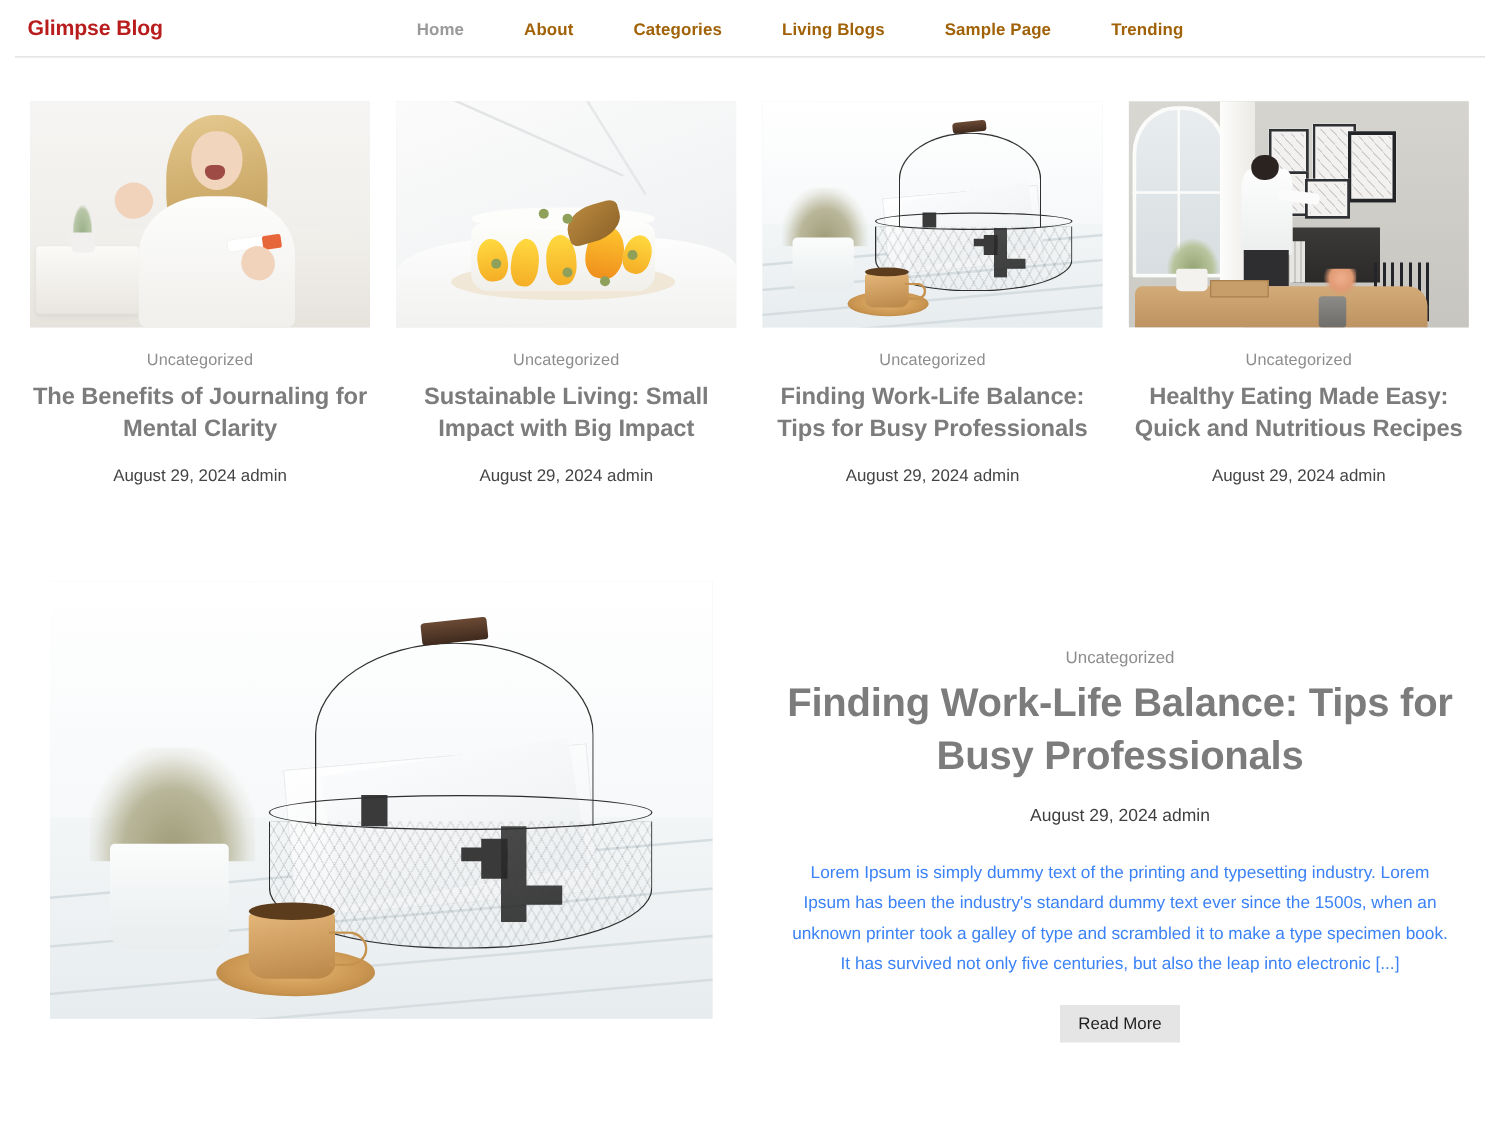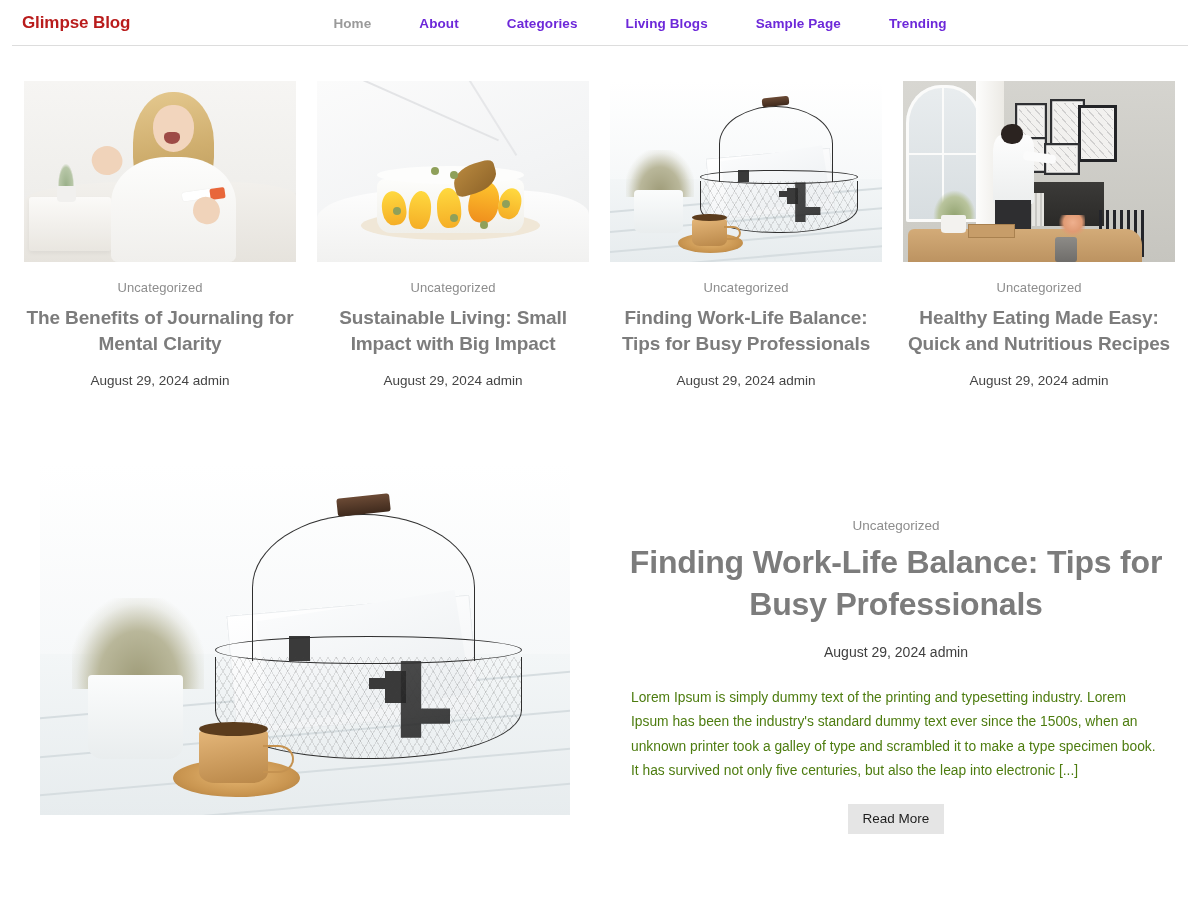--- a/index.html
+++ b/index.html
@@ -42,21 +42,21 @@
     white-space: nowrap;
   }
   .main-nav {
     display: flex;
     align-items: flex-start;
     margin-left: 203px;
   }
   .nav-item {
     font-size: 13.5px;
     font-weight: bold;
-    color: #6d28d9;
+    color: #a16207;
     white-space: nowrap;
     text-decoration: none;
     cursor: pointer;
     padding: 4px 0;
     margin-right: 48px;
     letter-spacing: 0.1px;
   }
   .nav-item:last-child { margin-right: 0; }
   .nav-item.is-active { color: #9a9a9a; }
 
@@ -147,21 +147,22 @@
     margin-top: 18px;
     font-size: 14px;
     color: #3f3f3f;
     text-align: center;
   }
   .featured-excerpt {
     margin-top: 26px;
     max-width: 530px;
     font-size: 13.8px;
     line-height: 1.78;
-    color: #4d7c0f;
+    color: #3b82f6;
+    text-align: center;
   }
   .read-more {
     margin-top: 20px;
     display: inline-block;
     background: #e5e5e5;
     color: #1e1e1e;
     border: none;
     font-family: inherit;
     font-size: 13.5px;
     padding: 8px 15px 9px 15px;

